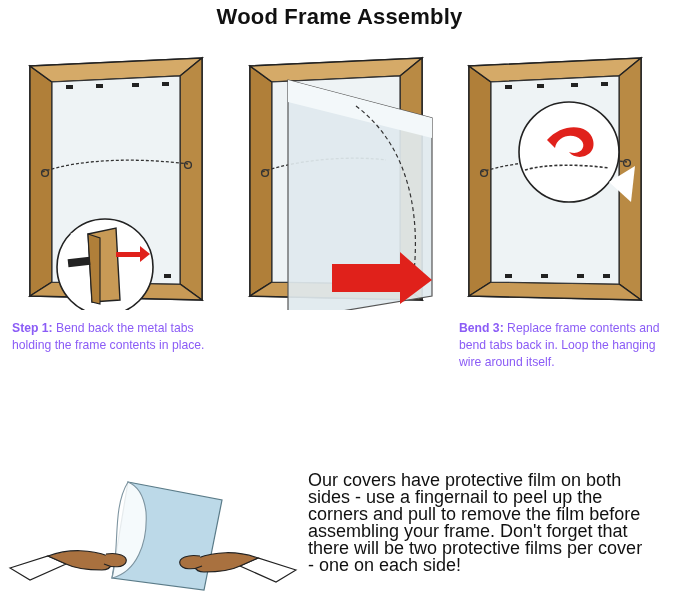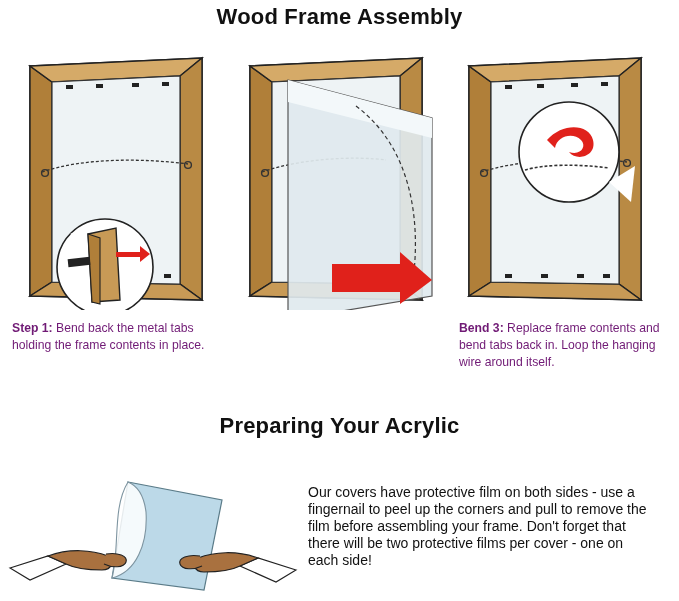--- a/index.html
+++ b/index.html
@@ -45,21 +45,21 @@
   }
   .step-figure {
     width: 208px;
     height: 258px;
     position: relative;
   }
   .step-caption {
     margin-top: 10px;
     font-size: 12.2px;
     line-height: 17px;
-    color: #701a75;
+    color: #8b5cf6;
   }
   .step-caption b { font-weight: 700; }
 
   .acrylic-block {
     position: absolute;
     top: 452px;
     left: 0;
     width: 679px;
     height: 140px;
     display: flex;
@@ -67,22 +67,22 @@
   }
   .acrylic-figure {
     width: 290px;
     height: 140px;
     position: relative;
     margin-left: 8px;
   }
   .acrylic-text {
     width: 340px;
     margin-left: 10px;
-    margin-top: 32px;
-    font-size: 14px;
+    margin-top: 20px;
+    font-size: 18px;
     line-height: 17px;
     color: #111;
   }
   svg { display: block; }
 </style>
 </head>
 <body>
 
 <div class="page">
 
@@ -174,21 +174,20 @@
           <polygon points="150,130 176,114 172,150" fill="#ffffff" stroke="none"></polygon>
           <path d="M66,118 C86,112 120,112 150,116" fill="none" stroke="#333" stroke-width="1.6" stroke-dasharray="3 2"></path>
           <path d="M88,88 C104,70 130,72 134,88 C138,104 118,110 110,100 C122,104 128,94 122,88 C114,80 98,84 96,96 z" fill="#e0211b"></path>
         </svg>
       </div>
       <div class="step-caption"><b>Bend 3:</b><span> Replace frame contents and bend tabs back in. Loop the hanging wire around itself.</span></div>
     </div>
 
   </div>
 
-  <div class="title" id="title-acrylic">Preparing Your Acrylic</div>
 
   <div class="acrylic-block">
     <div class="acrylic-figure">
       <svg width="290" height="140" viewBox="0 0 290 140">
 
         <polygon points="120,30 214,48 196,138 104,126" fill="#bcd9e8" stroke="#5a7b88" stroke-width="1.2"></polygon>
 
         <path d="M120,30 C104,56 112,96 104,126 C128,120 140,92 138,60 C136,44 130,34 120,30 z" fill="#ffffff" fill-opacity="0.85" stroke="#7d94a0" stroke-width="1.1"></path>
 
         <path d="M2,116 L40,104 L58,112 L22,128 z" fill="#ffffff" stroke="#222" stroke-width="1.2"></path>

